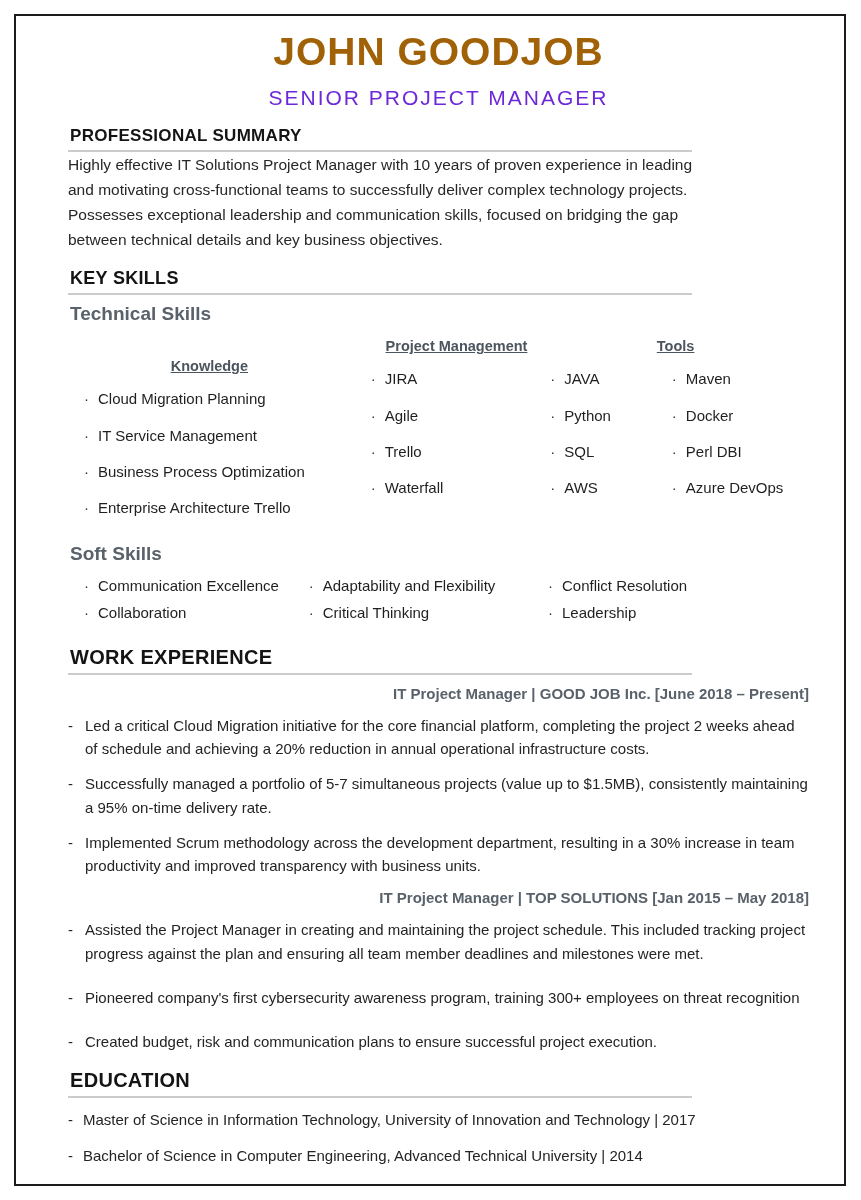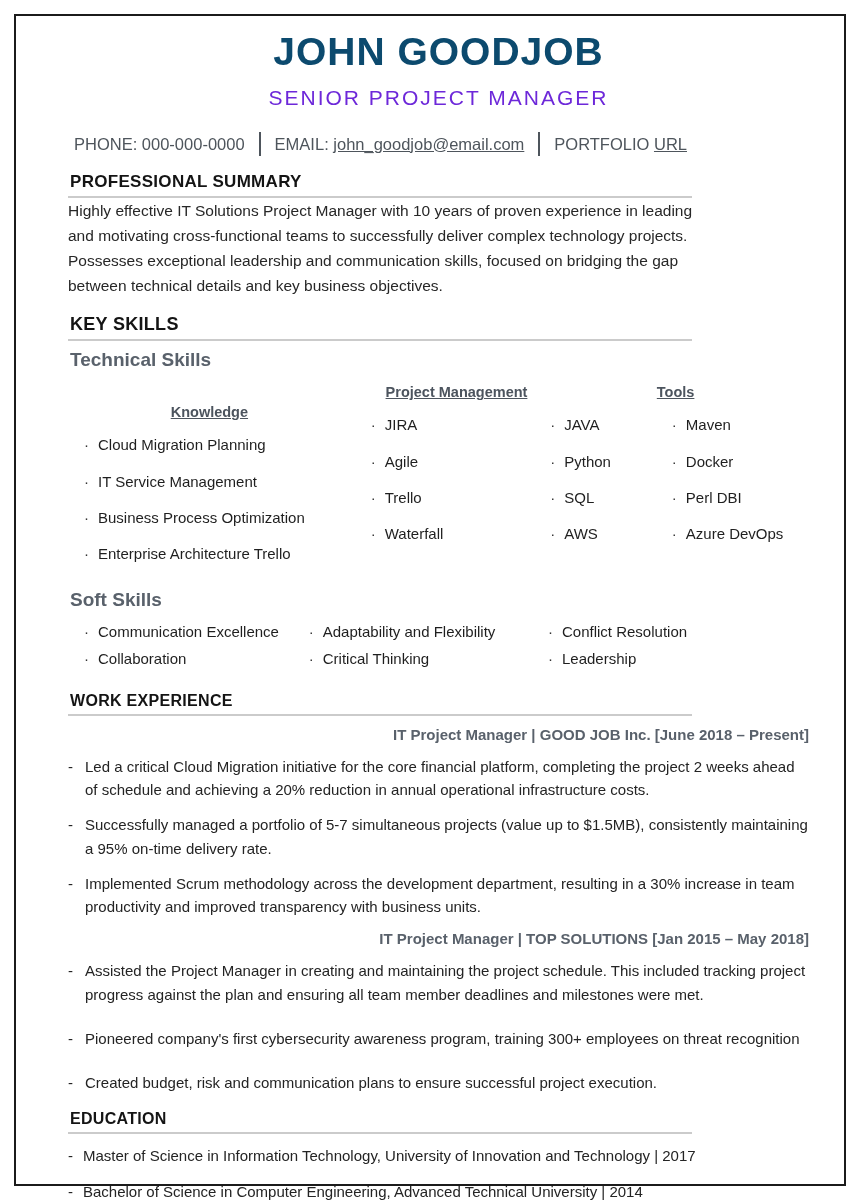--- a/index.html
+++ b/index.html
@@ -22,21 +22,21 @@
     position: relative;
     padding: 30px 52px 0 68px;
   }
 
   
   .name {
     text-align: center;
     font-size: 39px;
     font-weight: bold;
     letter-spacing: 1px;
-    color: #0c4a6e;
+    color: #a16207;
   }
   .job-subtitle {
     text-align: center;
     font-size: 21px;
     letter-spacing: 2px;
     color: #6d28d9;
     margin-top: 12px;
   }
   .contact-row {
     display: flex;
@@ -61,21 +61,21 @@
     font-weight: bold;
     color: #141414;
     letter-spacing: 0.3px;
     border-bottom: 2px solid #cbcbcb;
     width: 624px;
     padding-bottom: 4px;
     padding-left: 2px;
   }
   .h-summary { font-size: 17px; }
   .h-skills  { font-size: 18px; }
-  .h-big     { font-size: 16px; }
+  .h-big     { font-size: 20px; }
 
   .summary-text {
     font-size: 15.5px;
     line-height: 1.62;
     color: #272727;
     max-width: 650px;
   }
 
   
   .sub-label {
@@ -157,29 +157,20 @@
 </head>
 <body>
 
 <div class="page-frame"></div>
 
 <div class="content">
 
   <div class="name">JOHN GOODJOB</div>
   <div class="job-subtitle">SENIOR PROJECT MANAGER</div>
 
-  <div class="contact-row">
-    <span>PHONE: 000-000-0000</span>
-    <span class="contact-sep"></span>
-    <span>EMAIL:&nbsp;</span>
-    <span class="contact-link">john_goodjob@email.com</span>
-    <span class="contact-sep"></span>
-    <span>PORTFOLIO&nbsp;</span>
-    <span class="contact-link">URL</span>
-  </div>
 
   <div class="section">
     <div class="sec-heading h-summary">PROFESSIONAL SUMMARY</div>
     <div class="summary-text">Highly effective IT Solutions Project Manager with 10 years of proven experience in leading and motivating cross-functional teams to successfully deliver complex technology projects. Possesses exceptional leadership and communication skills, focused on bridging the gap between technical details and key business objectives.</div>
   </div>
 
   <div class="section">
     <div class="sec-heading h-skills">KEY SKILLS</div>
     <div class="sub-label">Technical Skills</div>
 

